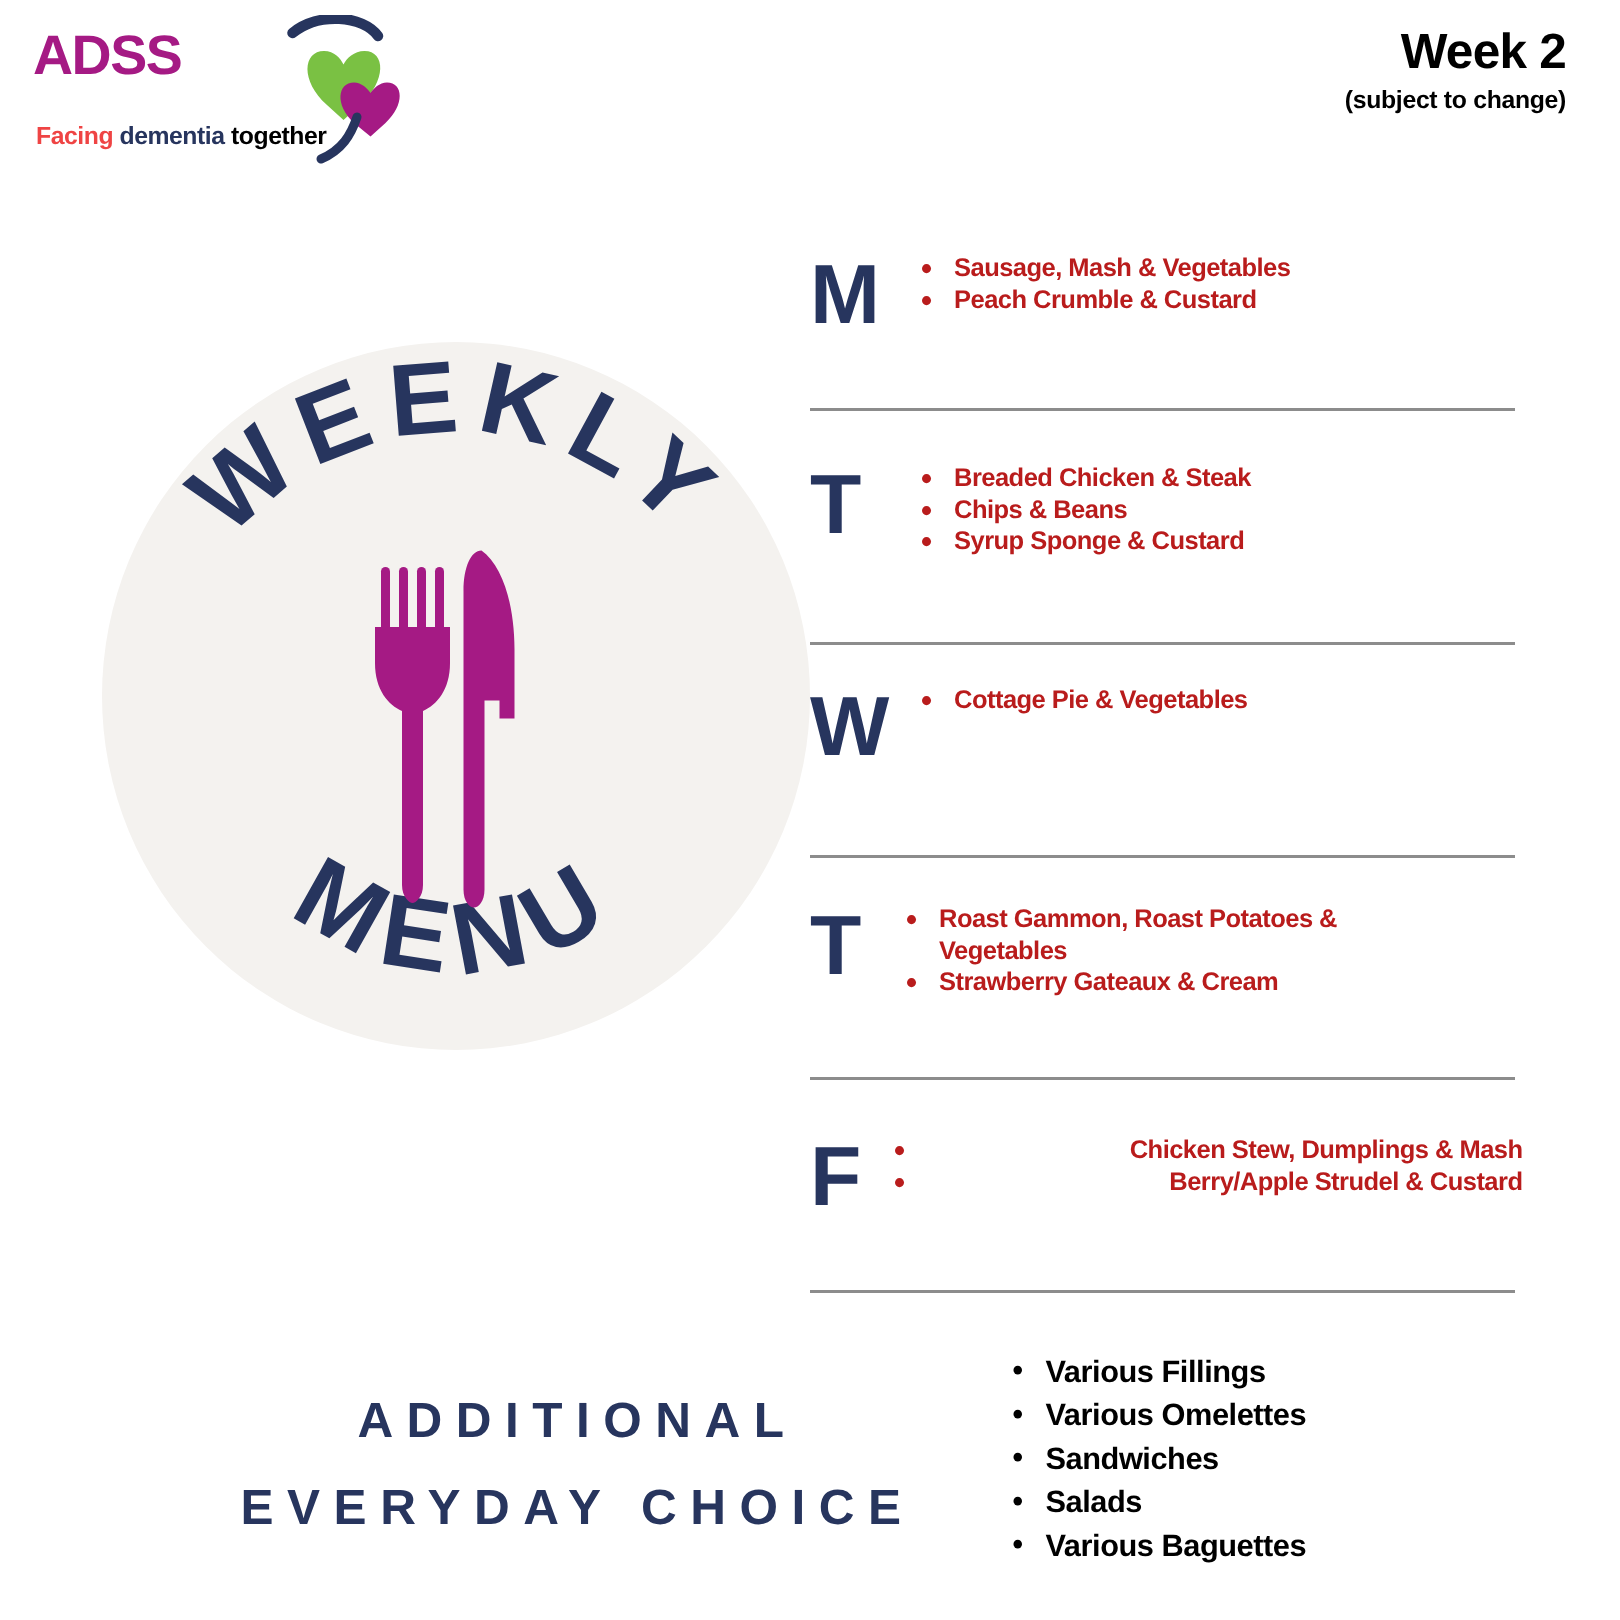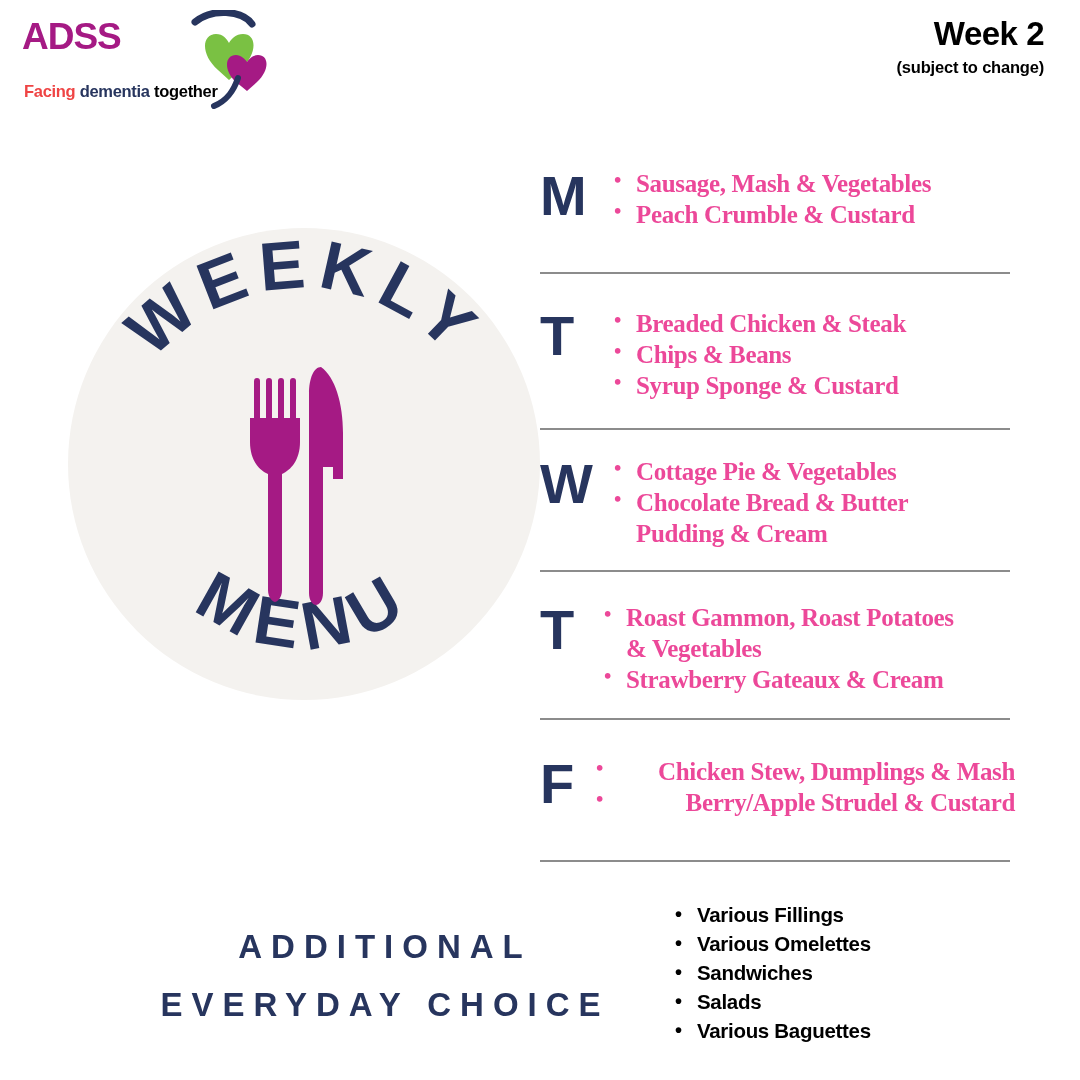--- a/index.html
+++ b/index.html
@@ -114,26 +114,25 @@
   }
   .day-items {
     flex: 1;
     list-style: none;
     margin: 0;
     padding: 0 0 0 2px;
   }
   .day-items li {
     position: relative;
     padding-left: 22px;
-    font-size: 25px;
+    font-size: 17px;
     font-weight: bold;
     line-height: 1.24;
-    color: #ec4899;
+    color: #b91c1c;
     letter-spacing: -0.35px;
-    font-family: Liberation Serif, serif;
   }
   .day-items li::before {
     content: "\2022";
     position: absolute;
     left: 0;
     top: -1px;
     font-size: 21px;
     line-height: 1.24;
   }
   .divider {
@@ -256,21 +255,20 @@
       </ul>
     </div>
   </div>
   <div class="divider" style="position:absolute; top:260px;"></div>
 
   <div class="day-block" style="top:288px;">
     <div class="day-row">
       <div class="day-letter">W</div>
       <ul class="day-items" style="max-width:350px;">
         <li>Cottage Pie &amp; Vegetables</li>
-        <li>Chocolate Bread &amp; Butter Pudding &amp; Cream</li>
       </ul>
     </div>
   </div>
   <div class="divider" style="position:absolute; top:402px;"></div>
 
   <div class="day-block" style="top:434px;">
     <div class="day-row">
       <div class="day-letter">T</div>
       <ul class="day-items" style="max-width:370px; margin-left:-10px;">
         <li>Roast Gammon, Roast Potatoes &amp; Vegetables</li>

